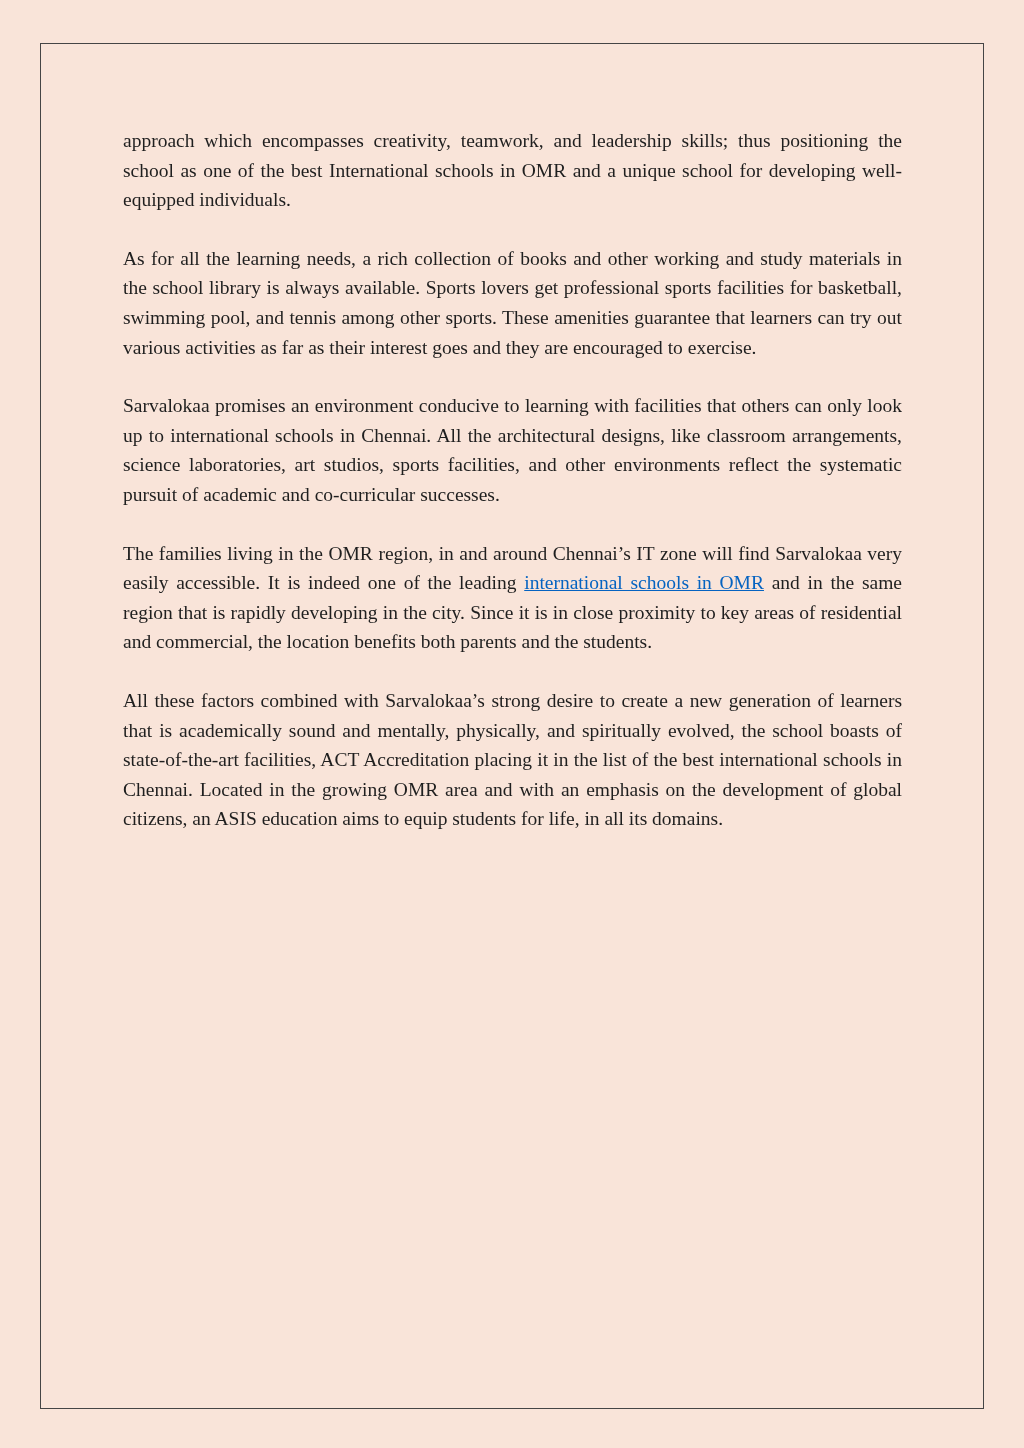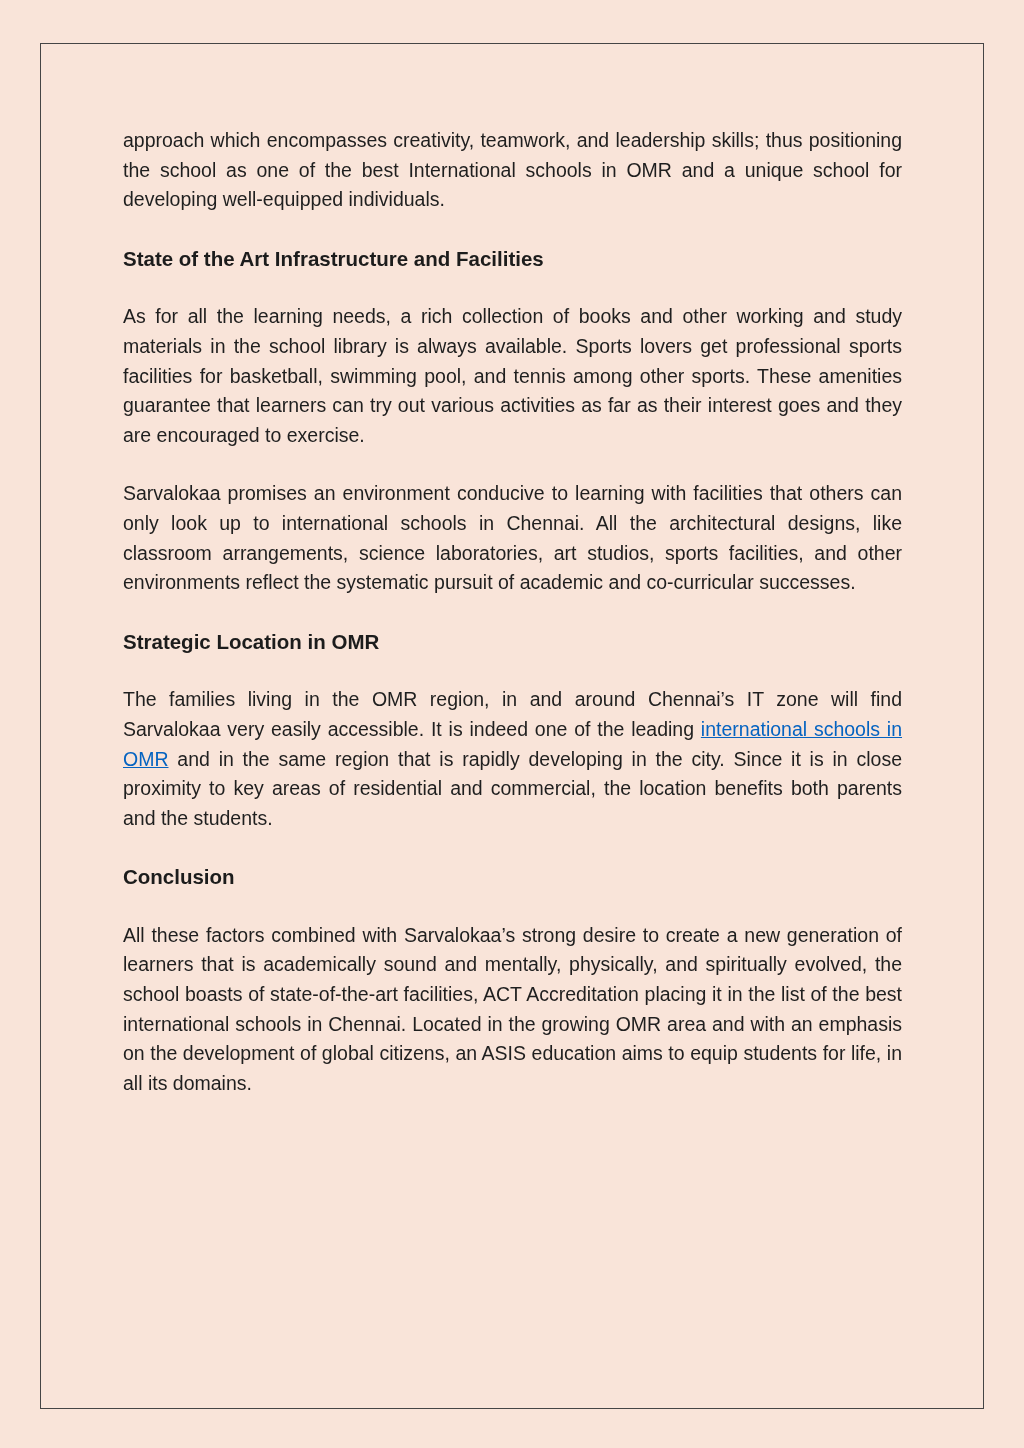--- a/index.html
+++ b/index.html
@@ -23,20 +23,21 @@
     height: 1366px;
     border: 1.6px solid #454545;
     box-sizing: border-box;
     background: transparent;
   }
   .content {
     position: absolute;
     left: 123px;
     top: 126px;
     width: 779px;
+    font-family: Liberation Serif, serif;
   }
   .content p {
     margin: 0 0 29px 0;
     font-size: 19.5px;
     line-height: 29.6px;
     text-align: justify;
   }
   .content h2 {
     margin: 0 0 29px 0;
     font-size: 20.5px;
@@ -53,28 +54,25 @@
 </style>
 </head>
 <body>
 
 <div class="page-border"></div>
 
 <div class="content">
 
   <p>approach which encompasses creativity, teamwork, and leadership skills; thus positioning the school as one of the best International schools in OMR and a unique school for developing well-equipped individuals.</p>
 
-  <h2>State of the Art Infrastructure and Facilities</h2>
 
   <p>As for all the learning needs, a rich collection of books and other working and study materials in the school library is always available. Sports lovers get professional sports facilities for basketball, swimming pool, and tennis among other sports. These amenities guarantee that learners can try out various activities as far as their interest goes and they are encouraged to exercise.</p>
 
   <p>Sarvalokaa promises an environment conducive to learning with facilities that others can only look up to international schools in Chennai. All the architectural designs, like classroom arrangements, science laboratories, art studios, sports facilities, and other environments reflect the systematic pursuit of academic and co-curricular successes.</p>
 
-  <h2>Strategic Location in OMR</h2>
 
   <p><span>The families living in the OMR region, in and around Chennai’s IT zone will find Sarvalokaa very easily accessible. It is indeed one of the leading </span><a class="doc-link">international schools in OMR</a><span> and in the same region that is rapidly developing in the city. Since it is in close proximity to key areas of residential and commercial, the location benefits both parents and the students.</span></p>
 
-  <h2>Conclusion</h2>
 
   <p>All these factors combined with Sarvalokaa’s strong desire to create a new generation of learners that is academically sound and mentally, physically, and spiritually evolved, the school boasts of state-of-the-art facilities, ACT Accreditation placing it in the list of the best international schools in Chennai. Located in the growing OMR area and with an emphasis on the development of global citizens, an ASIS education aims to equip students for life, in all its domains.</p>
 
 
 </div>
 
 </body></html>

